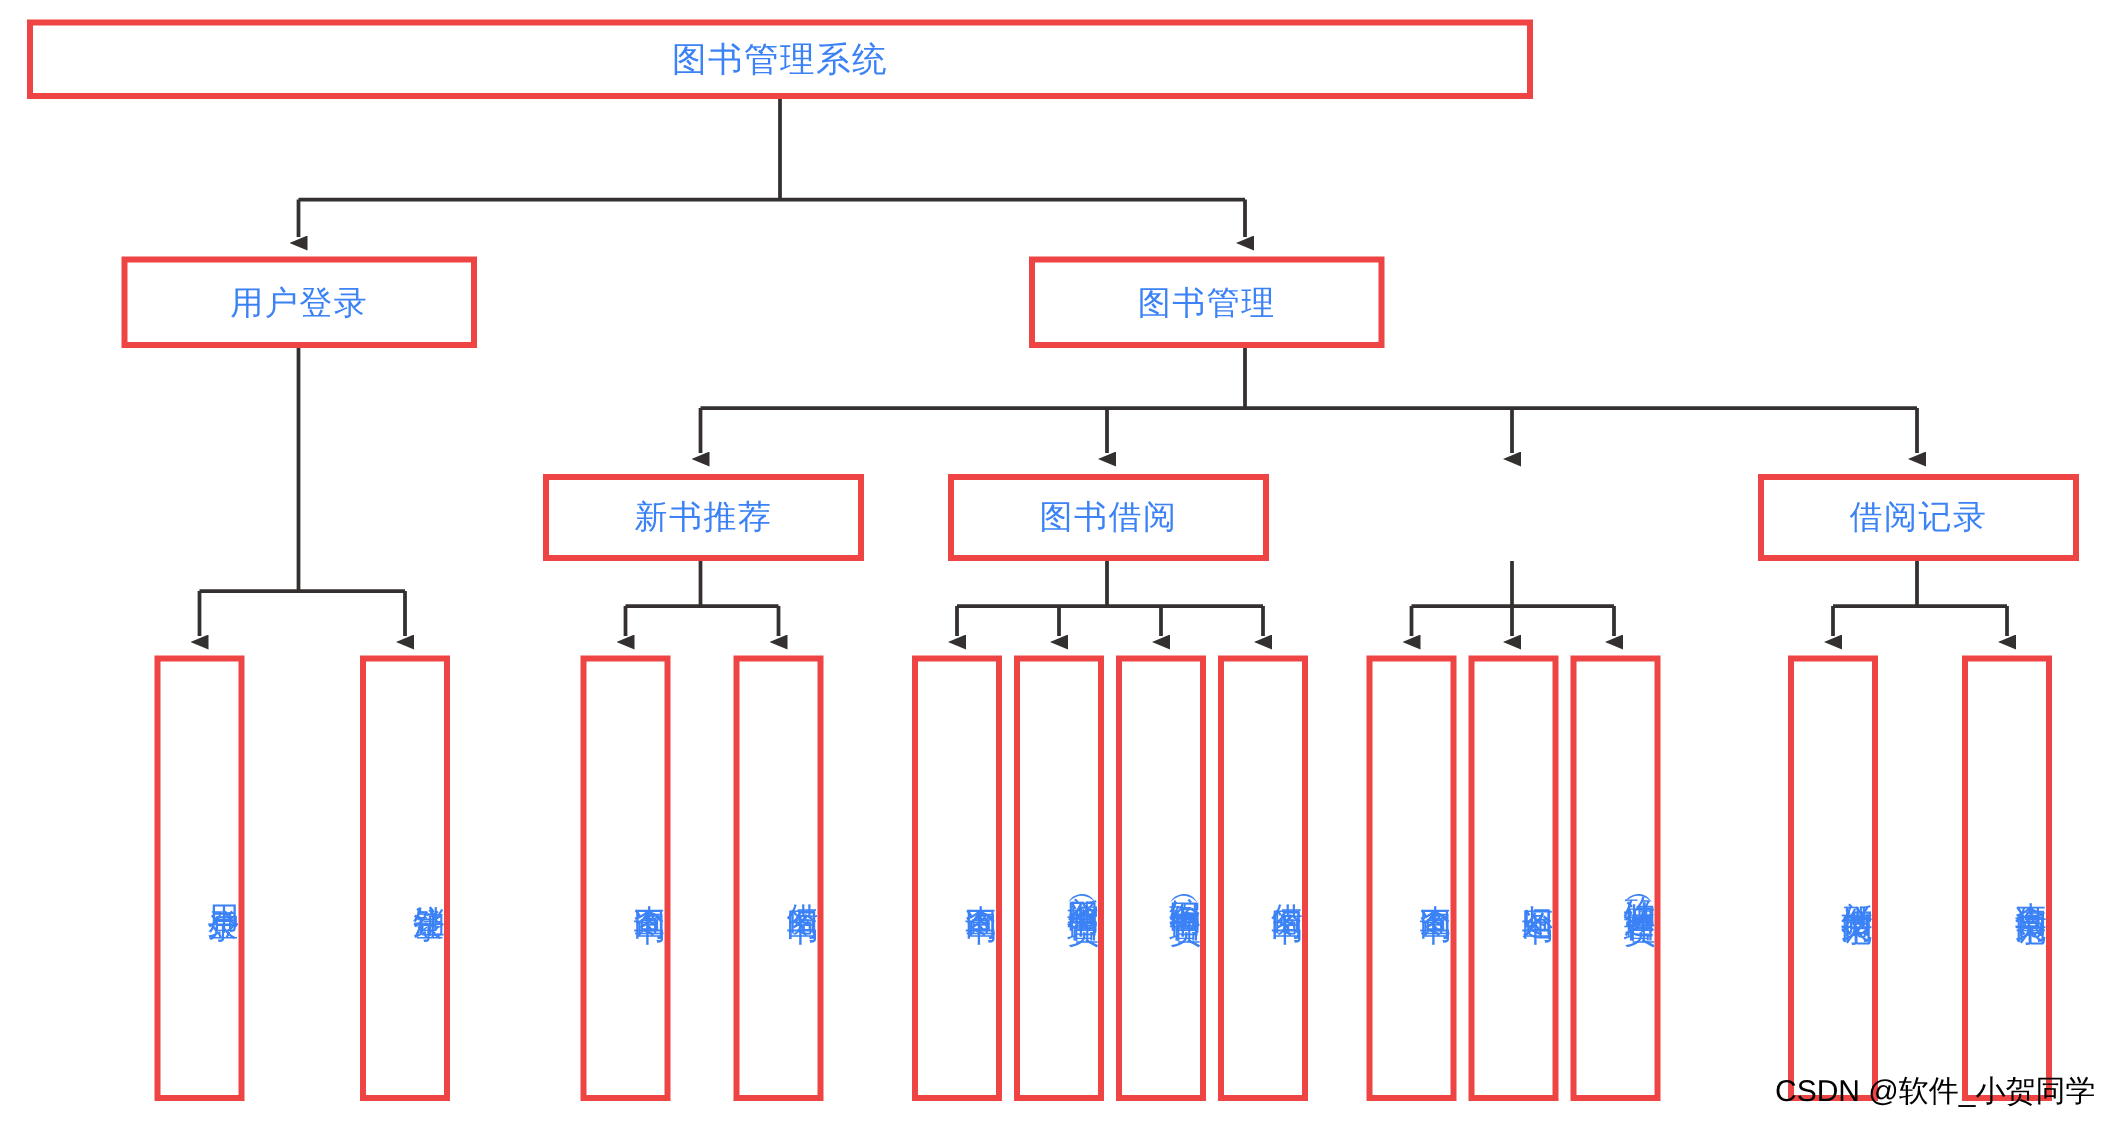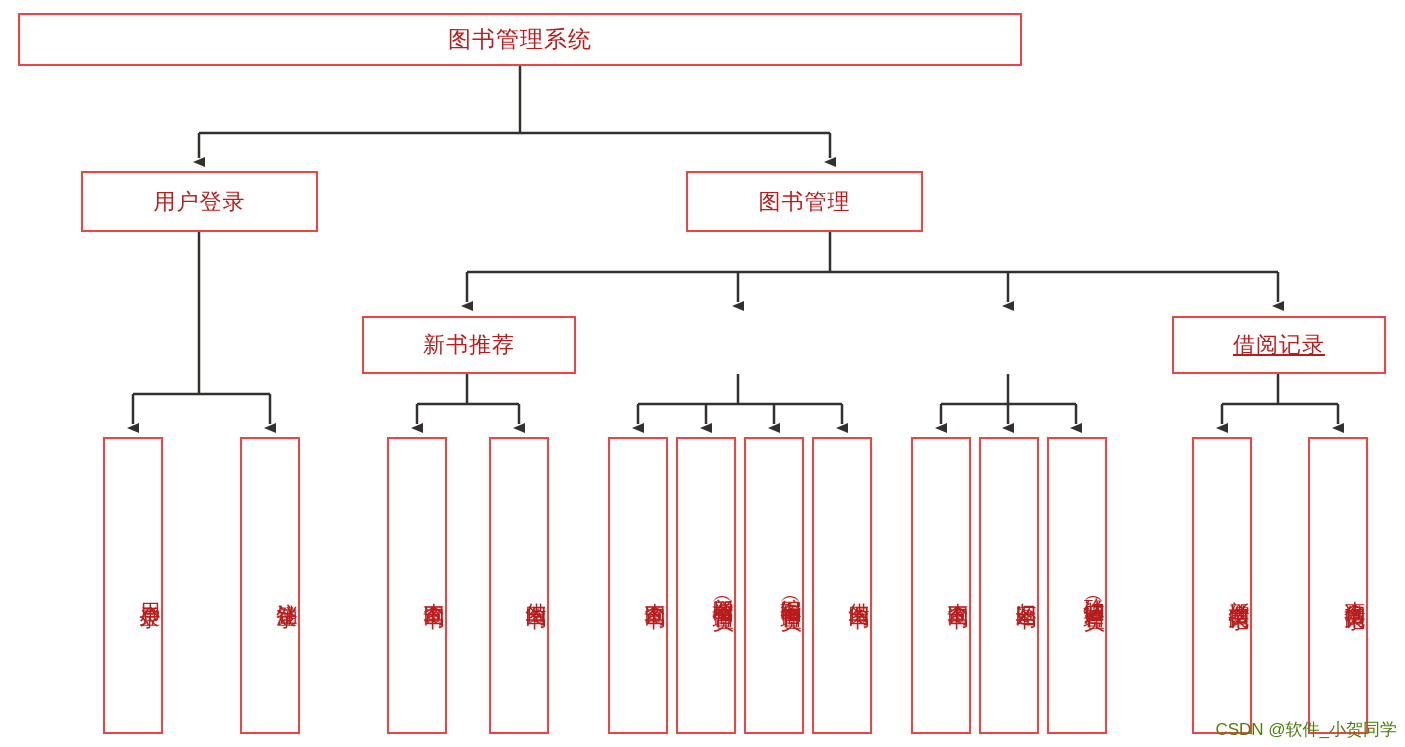--- a/index.html
+++ b/index.html
@@ -16,26 +16,26 @@
   }
   #diagram-root {
     position: absolute;
     left: 0; top: 0;
     width: 1405px;
     height: 747px;
   }
   .node-box {
     position: absolute;
     box-sizing: border-box;
-    border: 2px solid #ef4444;
+    border: 4px solid #ef4444;
     background: #ffffff;
     display: flex;
     align-items: center;
     justify-content: center;
-    color: #b91c1c;
+    color: #3b82f6;
   }
   .node-h {
     font-size: 22px;
     letter-spacing: 1px;
     white-space: nowrap;
   }
   .node-v {
     font-size: 21px;
     writing-mode: vertical-rl;
     text-orientation: upright;
@@ -55,22 +55,22 @@
     position: absolute;
     left: 0; top: 0;
     width: 1405px;
     height: 747px;
     pointer-events: none;
   }
   .watermark {
     position: absolute;
     right: 8px;
     bottom: 6px;
-    font-size: 17px;
-    color: #4d7c0f;
+    font-size: 20px;
+    color: #000000;
     white-space: nowrap;
   }
 </style>
 </head>
 <body>
 
 <div id="diagram-root">
 
   <svg class="links" viewBox="0 0 1405 747">
     <defs>
@@ -129,21 +129,24 @@
   <div class="node-box node-h" style="left:81px; top:171px; width:237px; height:61px;">
     <span>用户登录</span>
   </div>
   <div class="node-box node-h" style="left:686px; top:171px; width:237px; height:61px;">
     <span>图书管理</span>
   </div>
 
   <div class="node-box node-h" style="left:362px; top:316px; width:214px; height:58px;text-align:right;">
     <span>新书推荐</span>
   </div>
-  <div class="node-box node-h" style="left:1172px; top:316px; width:214px; height:58px;text-decoration:underline;">
+  <div class="node-box node-h" style="left:632px; top:316px; width:214px; height:58px;">
+    <span>图书借阅</span>
+  </div>
+  <div class="node-box node-h" style="left:1172px; top:316px; width:214px; height:58px;">
     <span>借阅记录</span>
   </div>
 
   <div class="node-box node-v" style="left:103px; top:437px; width:60px; height:297px;">
     <span class="vlabel">用户登录</span>
   </div>
   <div class="node-box node-v" style="left:240px; top:437px; width:60px; height:297px;">
     <span class="vlabel">注销登录</span>
   </div>
 

